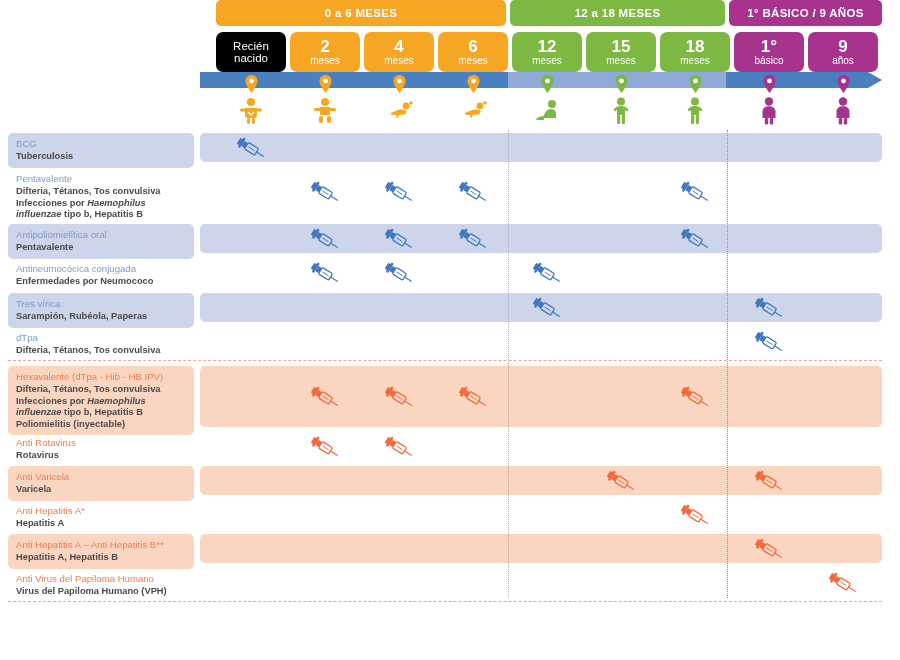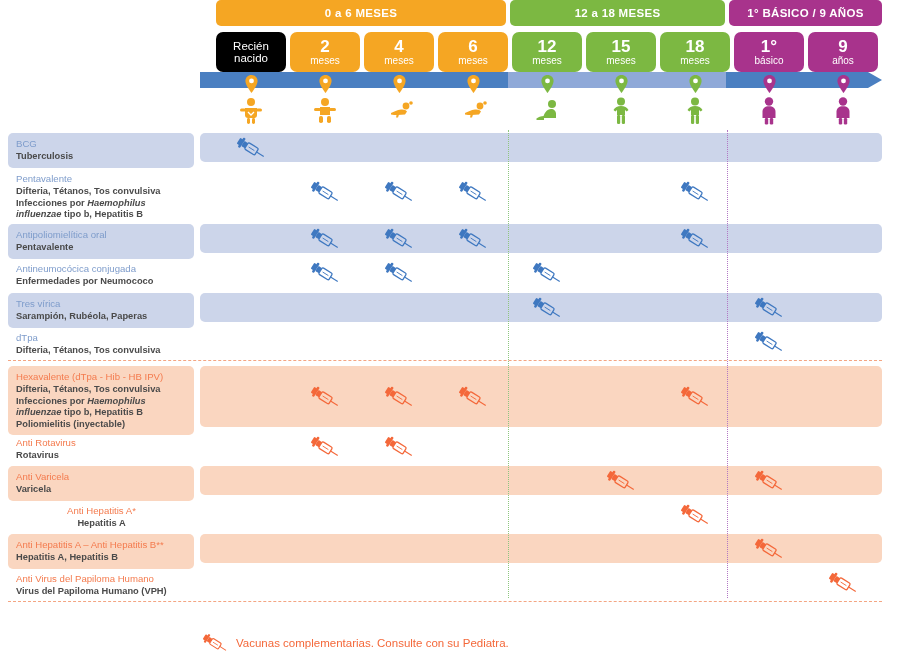--- a/index.html
+++ b/index.html
@@ -276,21 +276,21 @@
         <div class="t2">Difteria, Tétanos, Tos convulsiva<br>Infecciones por <em>Haemophilus influenzae</em> tipo b, Hepatitis B<br>Poliomielitis (inyectable)</div>
       </div>
       <div class="lbl orange" style="top: 432px; min-height: 29px;">
         <div class="t1">Anti Rotavirus</div>
         <div class="t2">Rotavirus</div>
       </div>
       <div class="lbl orange band-orange" style="top: 466px; min-height: 29px;">
         <div class="t1">Anti Varicela</div>
         <div class="t2">Varicela</div>
       </div>
-      <div class="lbl orange" style="top: 500px; min-height: 29px; text-align: center;">
+      <div class="lbl orange" style="top: 500px; min-height: 29px;">
         <div class="t1">Anti Hepatitis A*</div>
         <div class="t2">Hepatitis A</div>
       </div>
       <div class="lbl orange band-orange" style="top: 534px; min-height: 29px;">
         <div class="t1">Anti Hepatitis A – Anti Hepatitis B**</div>
         <div class="t2">Hepatitis A, Hepatitis B</div>
       </div>
       <div class="lbl orange" style="top: 568px; min-height: 29px;">
         <div class="t1">Anti Virus del Papiloma Humano</div>
         <div class="t2">Virus del Papiloma Humano (VPH)</div>
@@ -553,26 +553,13 @@
             <rect x="3" y="11.5" width="4" height="8" rx="1" fill="#f4683a"></rect>
             <rect x="6" y="9" width="3" height="13" rx="1" fill="#f4683a"></rect>
             <rect x="9" y="12" width="5" height="7" rx="1" fill="#f4683a"></rect>
             <rect x="14" y="11" width="14" height="9" rx="1.6" fill="none" stroke="#f4683a" stroke-width="1.5"></rect>
             <line x1="17" y1="15.5" x2="25" y2="15.5" stroke="#f4683a" stroke-width="1"></line>
             <line x1="28" y1="15.5" x2="38" y2="15.5" stroke="#f4683a" stroke-width="1.3"></line>
           </g>
         </svg></div>
     </div>
 
-  <div class="lg-row" style="left:200px;top:632px;">
-    <span class="lg-ico"><svg width="30" height="22" viewBox="0 0 40 30">
-          <g transform="rotate(32 20 15)">
-            <rect x="3" y="11.5" width="4" height="8" rx="1" fill="#f4683a"></rect>
-            <rect x="6" y="9" width="3" height="13" rx="1" fill="#f4683a"></rect>
-            <rect x="9" y="12" width="5" height="7" rx="1" fill="#f4683a"></rect>
-            <rect x="14" y="11" width="14" height="9" rx="1.6" fill="none" stroke="#f4683a" stroke-width="1.5"></rect>
-            <line x1="17" y1="15.5" x2="25" y2="15.5" stroke="#f4683a" stroke-width="1"></line>
-            <line x1="28" y1="15.5" x2="38" y2="15.5" stroke="#f4683a" stroke-width="1.3"></line>
-          </g>
-        </svg></span>
-    <span class="lg-txt lg-orange">Vacunas complementarias. Consulte con su Pediatra.</span>
-  </div>
 </div>
 
 </body></html>

